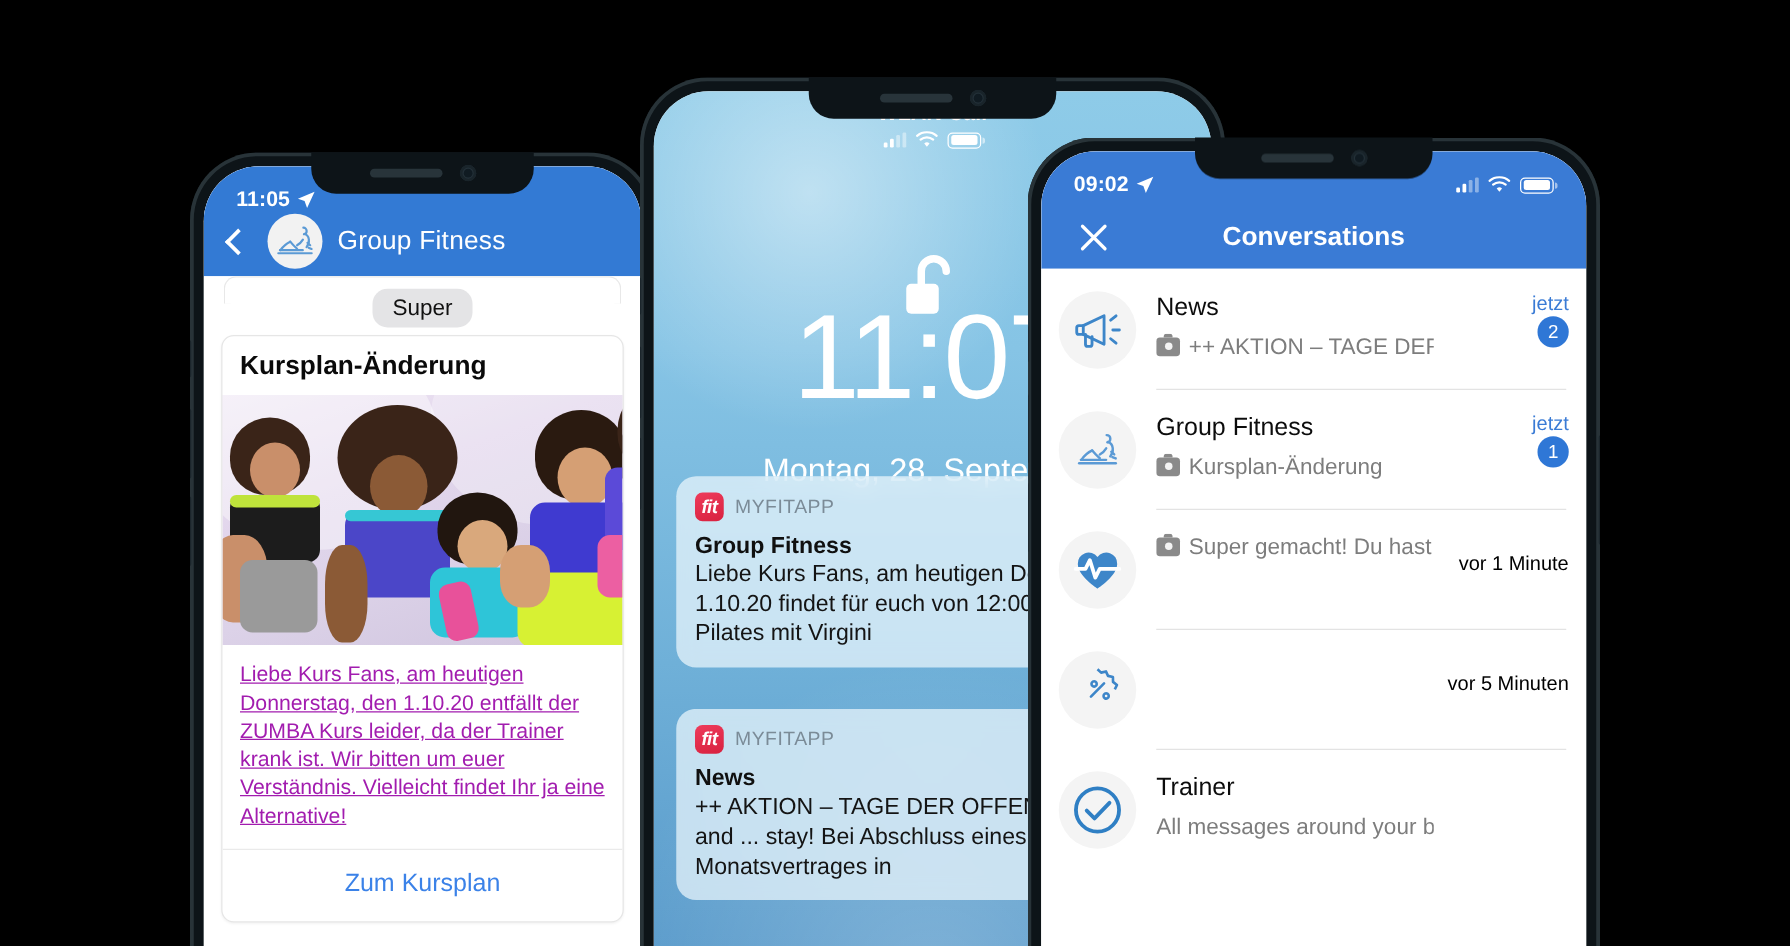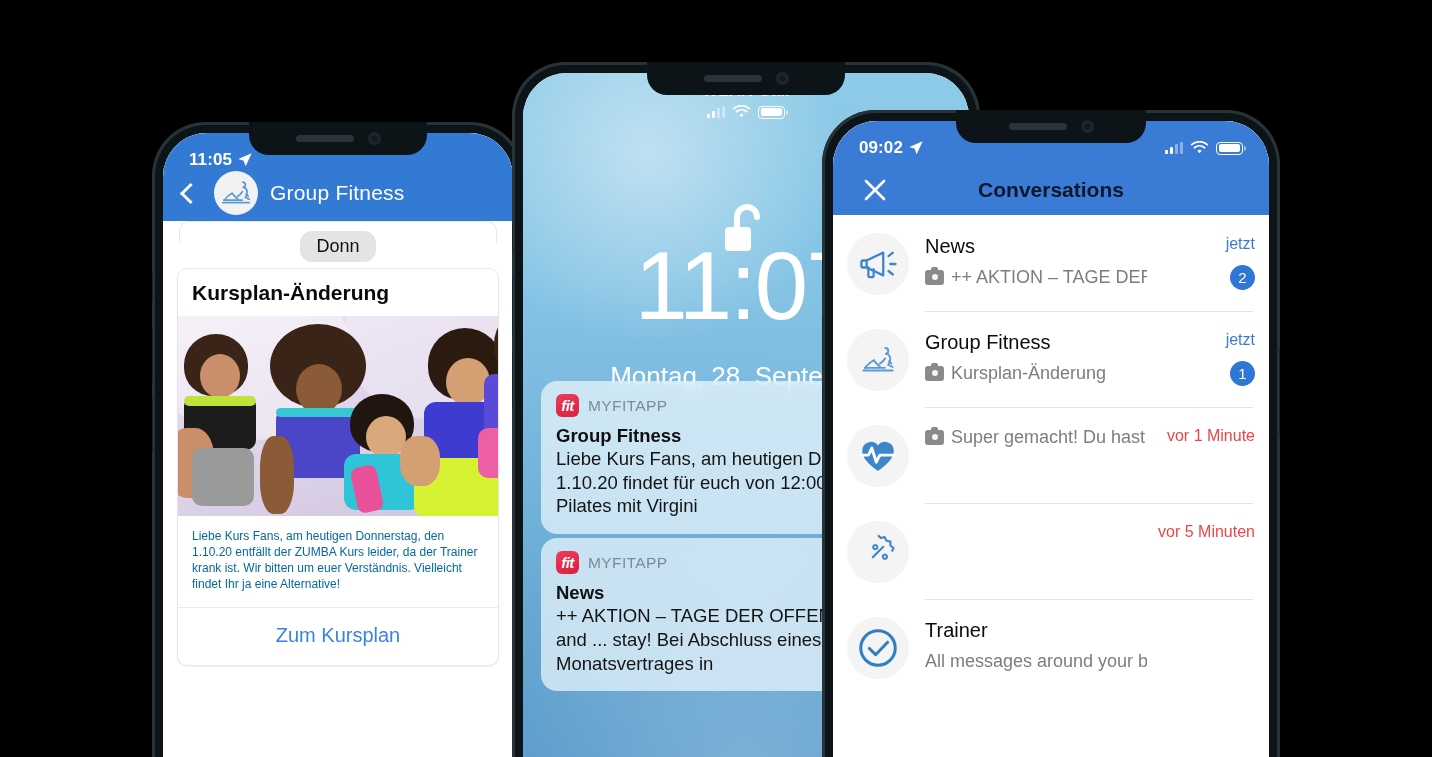--- a/index.html
+++ b/index.html
@@ -57,21 +57,21 @@
   .p1-body { position: absolute; top: 88px; left: 0; right: 0; bottom: 0; background: #fff;
              padding: 0 14px; }
   .card-stub { height: 22px; background: #fff; border: 1px solid #e8e8e8; border-bottom: none;
                border-radius: 10px 10px 0 0; margin: 0 2px; }
   .heute-wrap { display: flex; justify-content: center; margin: -12px 0 6px 0; position: relative; z-index: 3;}
   .heute { background: #e4e4e6; color: #111; font-size: 18px; padding: 5px 16px; border-radius: 12px; }
   .msg-card { background: #fff; border: 1px solid #e6e6e6; border-radius: 10px; overflow: hidden;
               box-shadow: 0 1px 2px rgba(0,0,0,.05); }
   .msg-title { font-size: 21px; font-weight: bold; padding: 12px 14px 11px; color: #0a0a0a; }
   .msg-photo { height: 200px; position: relative; overflow: hidden; background: #d9cfe4; }
-  .msg-text { padding: 13px 14px 14px; font-size: 12px; line-height: 1.33; color: #0369a1; }
+  .msg-text { padding: 13px 14px 14px; font-size: 17px; line-height: 1.33; color: #a21caf; text-decoration: underline; }
   .msg-sep { height: 1px; background: #eaeaea; margin: 0 0px; }
   .msg-action { text-align: center; color: #3b82e8; font-size: 20px; padding: 16px 0 18px; }
 
   
   .zbg { position:absolute; inset:0;
          background:
            linear-gradient(160deg,#efe7f4 0%,#e2d6ec 35%,#dcd2e8 60%,#cfc4de 100%);}
   .zshape { position:absolute; border-radius:50%; }
   .zhair { position:absolute; border-radius:50% 50% 45% 45%; background:#3a2418; }
   .zskin { position:absolute; border-radius:50%; background:#c98f6a; }
@@ -86,60 +86,60 @@
   .p2-sb { color:#fff;flex-direction:column; }
   .wlan-call { font-size: 17px; font-weight: bold; color:#fff; }
   .lock-icon { position: absolute; left: 50%; top: 128px; transform: translateX(-50%); }
   .p2-time { position: absolute; top: 158px; left: 0; right: 0; text-align: center;
              color: #fff; font-size: 96px; font-weight: 200; letter-spacing: -2px;
              font-family: "Liberation Sans", sans-serif; }
   .p2-date { position: absolute; top: 288px; left: 0; right: 0; text-align: center;
              color: #fff; font-size: 26px; font-weight: 400; }
   .notifs { position: absolute; top: 308px; left: 18px; right: 18px; }
   .notif { background: rgba(236,246,252,.72); backdrop-filter: blur(8px);
-           border-radius: 16px; padding: 13px 15px 16px; margin-bottom: 4px; }
+           border-radius: 16px; padding: 13px 15px 16px; margin-bottom: 33px; }
   .notif-head { display: flex; align-items: center; gap: 9px; margin-bottom: 7px; }
   .fit-icon { width: 23px; height: 23px; border-radius: 6px;
               background: linear-gradient(160deg,#ee3b5b,#d8213f);
               color:#fff; font-size: 15px; font-weight: bold; font-style: italic;
               display:flex; align-items:center; justify-content:center; letter-spacing:-.5px; }
   .notif-app { font-size: 15.5px; color: #7b8b97; letter-spacing: .4px; }
   .notif-title { font-size: 18.5px; font-weight: bold; color: #101010; line-height: 1.25; }
   .notif-body { font-size: 18.5px; color: #141414; line-height: 1.28; white-space: pre-line; }
 
   
   #phone3 { left: 822px; top: 110px; width: 458px; height: 712px; }
   #p3-screen { position: absolute; inset: 0; background: #fff; }
   .p3-header { height: 94px; background: #3a7bd5; position: relative; }
   .p3-nav { position: absolute; bottom: 0; left: 0; right: 0; height: 50px;
             display: flex; align-items: center; }
   .close-x { position: absolute; left: 30px; width: 24px; height: 24px; }
-  .p3-title { flex: 1; text-align: center; color: #0f172a; font-size: 21px; font-weight: bold; }
+  .p3-title { flex: 1; text-align: center; color: #ffffff; font-size: 21px; font-weight: bold; }
   .conv-list { position: absolute; top: 94px; left: 0; right: 0; bottom: 0; background: #fff;
                padding: 0 14px; }
   .conv-row { display: flex; align-items: flex-start; padding: 18px 0 16px; position: relative; }
   .conv-row + .conv-row::before { content:""; position:absolute; top:0; left: 78px; right: 2px;
                                   height:1px; background:#e3e3e3; }
   .conv-av { width: 62px; height: 62px; border-radius: 50%; background: #f4f4f4; flex: 0 0 62px;
              display:flex; align-items:center; justify-content:center; margin-right: 16px; }
   .conv-mid { flex: 1; min-width: 0; padding-top: 2px; }
   .conv-name { font-size: 20px; color: #0c0c0c; margin-bottom: 9px; }
   .conv-prev { font-size: 18px; color: #7d7d7d; display: flex; align-items: center; gap: 7px;
                white-space: nowrap; overflow: hidden; }
   .cam-ico { width: 19px; height: 15px; border-radius: 3px; background: #8a8a8a; position: relative;
              flex: 0 0 19px; }
   .cam-ico::before { content:""; position:absolute; left:6px; top:-3px; width:7px; height:3px;
                      border-radius:2px 2px 0 0; background:#8a8a8a; }
   .cam-ico::after { content:""; position:absolute; left:6.5px; top:4px; width:6px; height:6px;
                     border-radius:50%; background:#f4f4f4; }
   .conv-right { width: 108px; flex: 0 0 108px; text-align: right; padding-top: 2px;
-                display: flex; flex-direction: column; align-items: flex-end; gap: 12px; }
+                display: flex; flex-direction: column; align-items: flex-end; }
   .conv-time { font-size: 16px; }
   .conv-time.blue { color: #3a7bd5; }
-  .conv-time.grey { color: #ef4444; }
+  .conv-time.grey { color: #000000; margin-top: 16px; }
   .badge { min-width: 25px; height: 25px; border-radius: 50%; background: #2f77d6; color: #fff;
            font-size: 15px; display: flex; align-items: center; justify-content: center; padding: 0 7px;}
 </style>
 </head>
 <body>
 
 <div class="stage">
 
   <div class="phone" id="phone1">
     <div class="sbtn" style="left:-3px; top:150px; width:4px; height:30px;"></div>
@@ -177,21 +177,21 @@
                 <path d="M8 35.5h32" stroke="#5b9ad5" stroke-width="2.1" stroke-linecap="round"></path>
               </svg>
             </div>
             <div class="p1-title">Group Fitness</div>
           </div>
         </div>
 
         <div class="p1-body">
           <div class="card-stub"></div>
           <div class="heute-wrap">
-            <span class="heute">Donn</span>
+            <span class="heute">Super</span>
           </div>
 
           <div class="msg-card">
             <div class="msg-title">Kursplan-Änderung</div>
 
             <div class="msg-photo">
               <div class="zbg"></div>
 
               <div class="zshape" style="left:-8%; top:-24%; width:62%; height:86%; background:rgba(255,255,255,.42);"></div>
               <div class="zshape" style="left:52%; top:-30%; width:58%; height:82%; background:rgba(255,255,255,.30);"></div>

